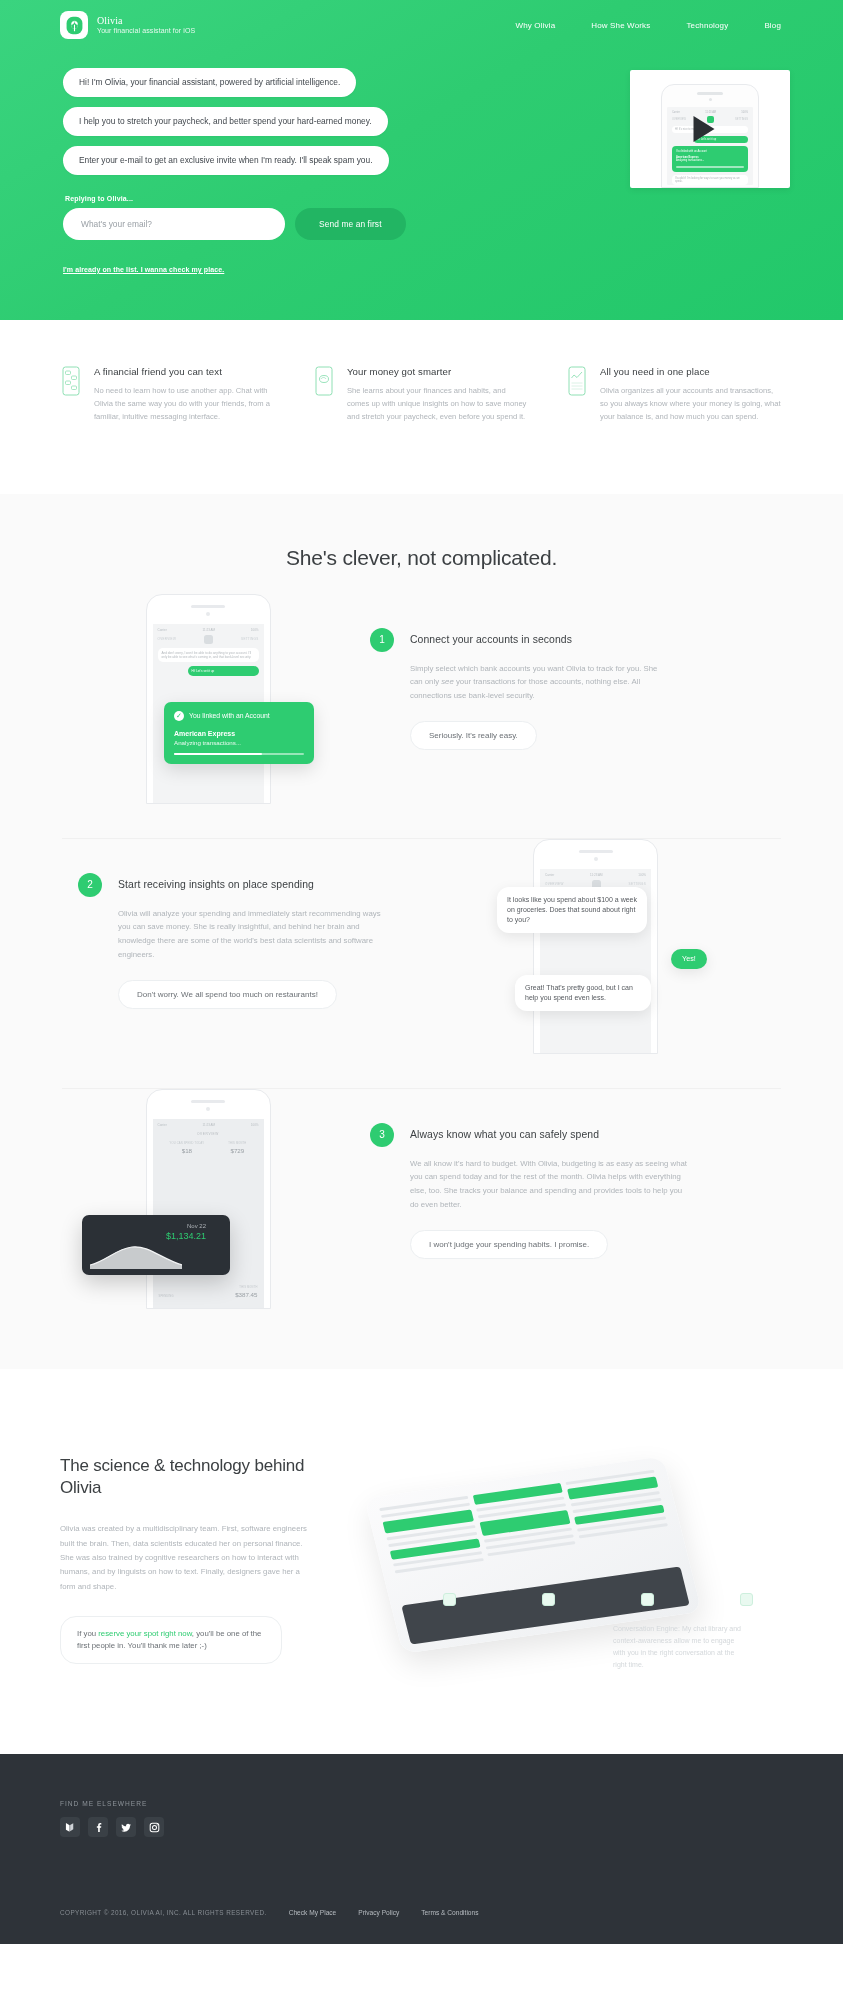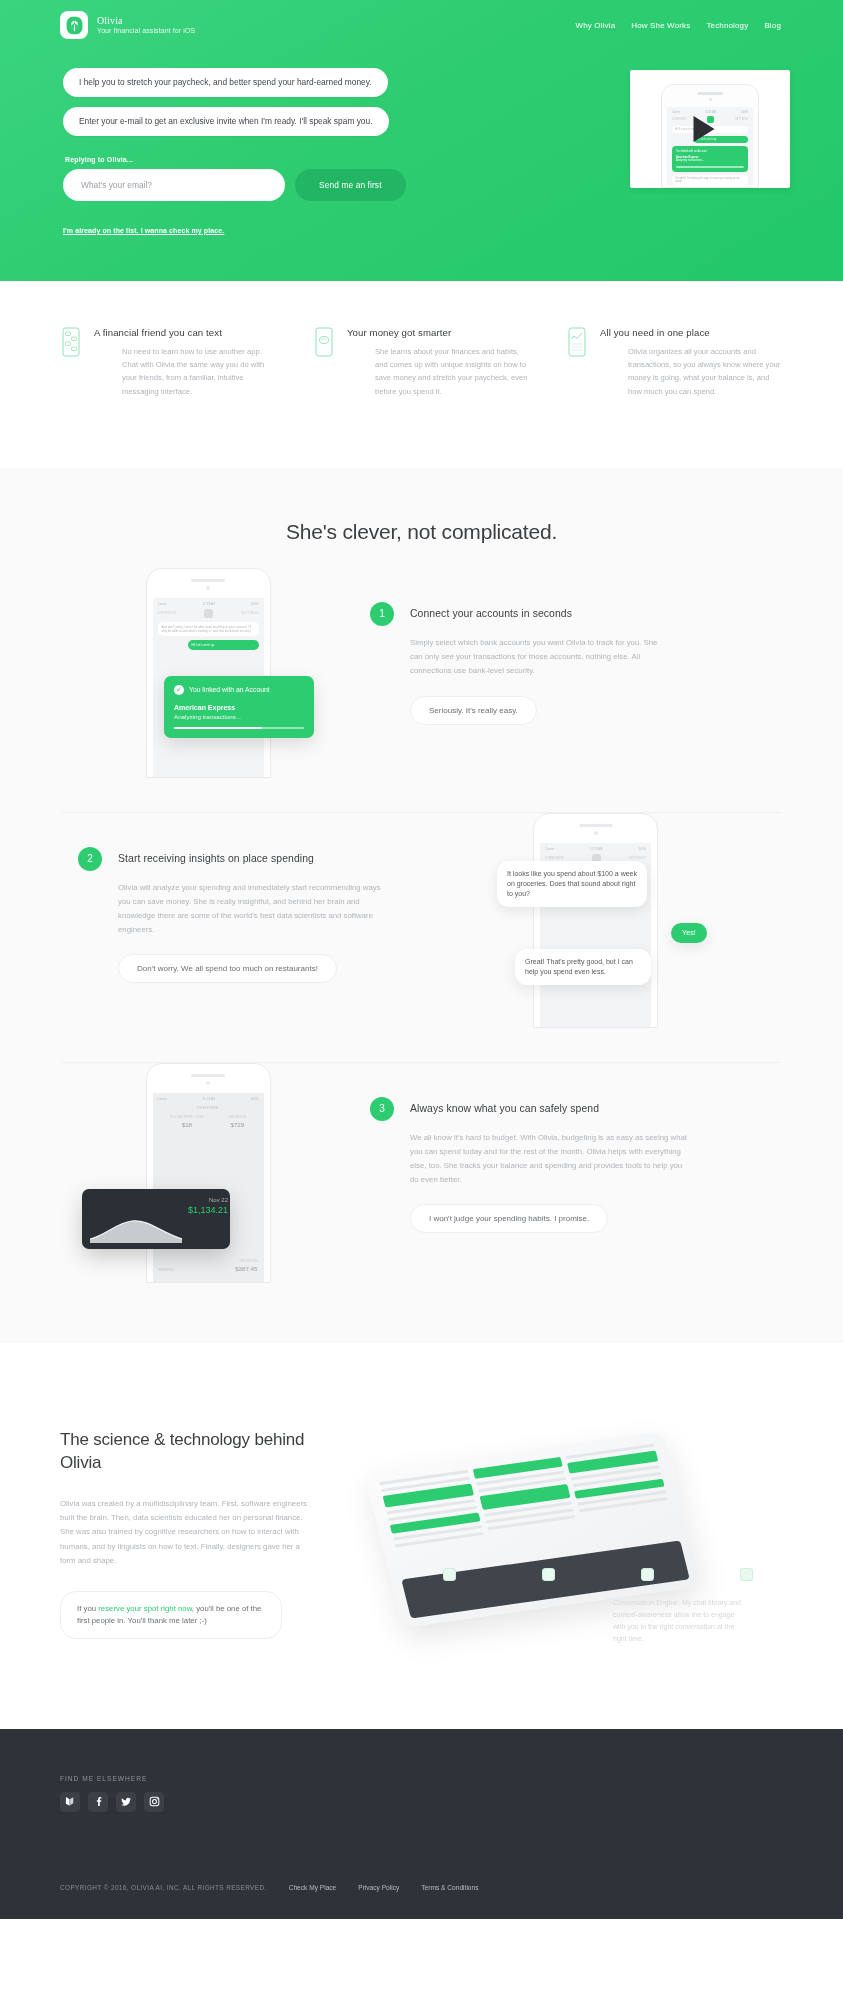--- a/index.html
+++ b/index.html
@@ -32,21 +32,21 @@
     display: flex; align-items: center; justify-content: center;
   }
   .logo-box svg { display: block; }
   .brand-text { line-height: 1.15; }
   .brand-name {
     font-size: 10px; color: #ffffff; font-weight: 400; letter-spacing: .1px; font-family: Liberation Serif, serif;
   }
   .brand-sub {
     font-size: 7px; color: rgba(255,255,255,.88); letter-spacing: .1px; margin-top: 1px;
   }
-  .nav-links { margin-left: auto; display: flex; align-items: center; gap: 16px; }
+  .nav-links { margin-left: auto; display: flex; align-items: center; gap: 36px; }
   .nav-link {
     font-size: 8px; color: #ffffff; text-decoration: none; letter-spacing: .15px;
     cursor: pointer; white-space: nowrap;
   }
 
   .hero-body { display: flex; padding: 14px 45px 0 45px; }
   .hero-left { width: 410px; padding-left: 18px; padding-top: 4px; }
 
   .bubble {
     background: #ffffff;
@@ -150,21 +150,21 @@
   
   .features {
     background: #ffffff;
     display: flex;
     padding: 46px 60px 70px 60px;
     gap: 36px;
   }
   .feature { display: flex; gap: 12px; width: 236px; }
   .feat-icon { flex: 0 0 auto; width: 22px; height: 30px; }
   .feat-title { font-size: 9.6px; color: #3c4043; margin-bottom: 7px; letter-spacing: .1px; }
-  .feat-desc { font-size: 7.6px; color: #b0b5ba; line-height: 1.75; margin-left: 28px; }
+  .feat-desc { font-size: 7.6px; color: #b0b5ba; line-height: 1.75; }
 
   
   .steps { background: #fafafa; padding: 52px 0 0 0; }
   .steps-title {
     text-align: center; font-size: 21px; font-weight: 400; color: #3c4043;
     letter-spacing: -.2px; margin-bottom: 24px;
   }
   .step-row { display: flex; align-items: flex-start; position: relative; }
   .step-text { width: 300px; padding-top: 34px; }
   .step-head { display: flex; align-items: center; gap: 16px; margin-bottom: 10px; }
@@ -227,21 +227,21 @@
   }
   .float-bubble.green { background: #2ecc71; color: #fff; border-radius: 14px; padding: 5px 11px; font-size: 7.2px; }
 
   .dark-card {
     position: absolute;
     background: #2b3036;
     border-radius: 7px;
     width: 148px; height: 60px;
     box-shadow: 0 8px 22px rgba(0,0,0,0.2);
     color: #fff;
-    padding: 8px 2px;
+    padding: 8px 24px;
   }
   .dc-date { font-size: 6px; color: #aeb3b8; text-align: right; }
   .dc-amt { font-size: 9px; color: #2ecc71; text-align: right; margin-top: 2px; }
   .dc-graph { position:absolute; left:8px; bottom:6px; width:92px; height:26px; }
 
   .ov-row { display:flex; justify-content:space-around; margin-top:6px; }
   .ov-cell { text-align:center; }
   .ov-lbl { font-size:2.6px; color:#c3c8cc; letter-spacing:.2px; }
   .ov-val { font-size:6.2px; color:#9aa0a5; margin-top:2px; }
   .ov-hdr { text-align:center; font-size:3.2px; color:#b6bbbf; letter-spacing:.6px; margin-top:5px;}
@@ -329,20 +329,21 @@
       <div class="nav-links">
         <a class="nav-link">Why Olivia</a>
         <a class="nav-link">How She Works</a>
         <a class="nav-link">Technology</a>
         <a class="nav-link">Blog</a>
       </div>
     </nav>
 
     <div class="hero-body">
       <div class="hero-left">
+        <div><span class="bubble b1">Hi! I'm Olivia, your financial assistant, powered by artificial intelligence.</span></div>
         <div><span class="bubble b2">I help you to stretch your paycheck, and better spend your hard-earned money.</span></div>
         <div><span class="bubble b3">Enter your e-mail to get an exclusive invite when I'm ready. I'll speak spam you.</span></div>
 
         <div class="replying">Replying to Olivia...</div>
 
         <div class="form-row">
           <input class="email-input" type="text" placeholder="What's your email?" style="">
           <button class="submit-btn">Send me an first</button>
         </div>
 

